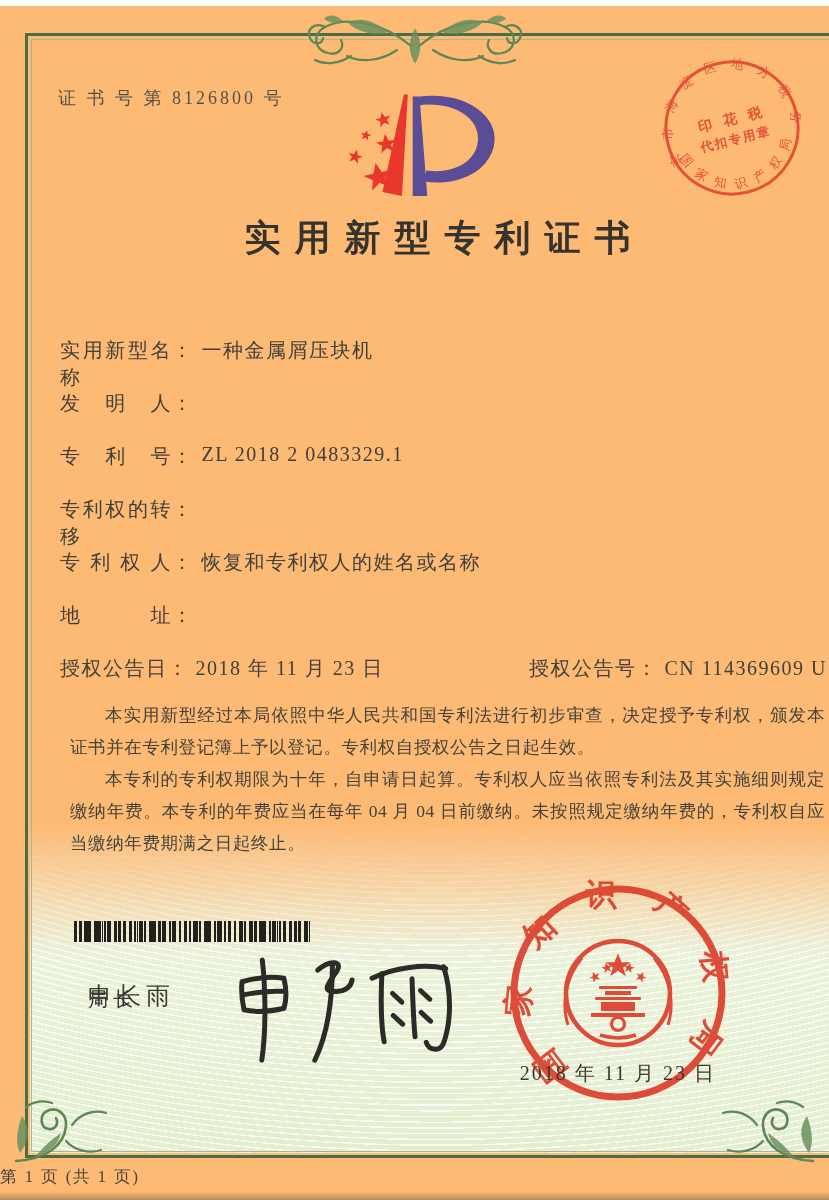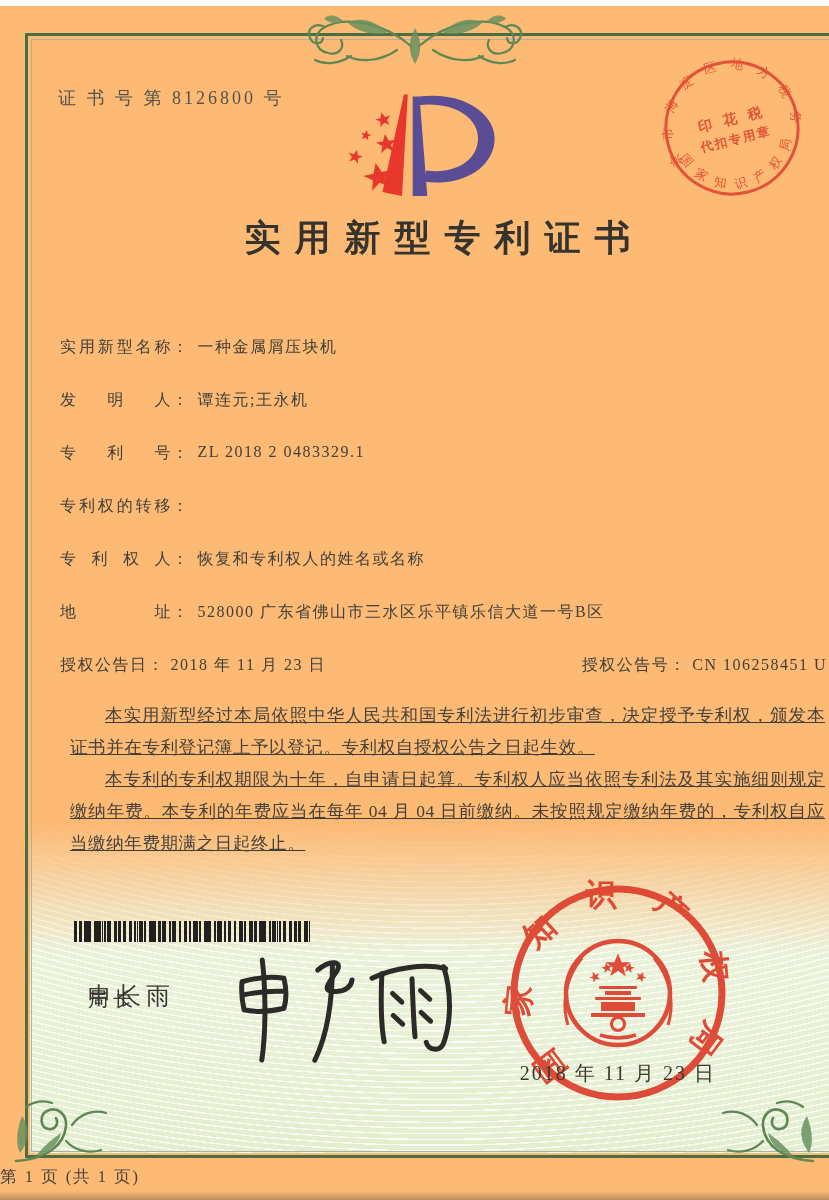--- a/index.html
+++ b/index.html
@@ -34,29 +34,29 @@
 
   
   .tax-stamp{left:642px;top:38px;width:180px;height:180px;transform:rotate(-14deg);opacity:.92;}
   .tax-stamp text{fill:#e04a33;font-family:"Liberation Serif","DejaVu Serif",serif;}
   .ts-top{font-size:12.5px;letter-spacing:13.5px;}
   .ts-bot{font-size:12.5px;letter-spacing:9.5px;}
   .ts-c1{font-size:14px;font-weight:700;letter-spacing:4px;}
   .ts-c2{font-size:12.5px;font-weight:700;letter-spacing:2px;}
 
   
-  .fields{left:60px;right:48px;top:337px;font-size:16px;letter-spacing:1.5px;color:#42403a;}
+  .fields{left:60px;right:48px;top:337px;font-size:20px;letter-spacing:1.5px;color:#42403a;}
   .frow{height:53px;display:flex;align-items:flex-start;}
   .flabel{display:inline-block;width:112px;text-align:justify;text-align-last:justify;}
   .fcolon{display:inline-block;margin-right:8px;}
   .fvalue{flex:1;}
   .grant-row{display:flex;justify-content:space-between;text-align:center;}
   .grant-group{white-space:nowrap;}
 
-  .paragraphs{left:70px;right:50px;top:699px;text-decoration:underline;}
+  .paragraphs{left:70px;right:50px;top:699px;}
   .paragraphs p{margin:0;text-indent:2em;font-size:17.5px;line-height:1.83;
                 text-align:justify;letter-spacing:.6px;color:#45423b;}
 
   .barcode{left:74px;top:921px;width:236px;height:21px;
     background:
       repeating-linear-gradient(90deg,#20201e 0 2px,transparent 2px 5px),
       repeating-linear-gradient(90deg,#20201e 0 1px,transparent 1px 7px),
       repeating-linear-gradient(90deg,#20201e 0 3px,transparent 3px 11px);}
 
   .sig-title{left:88px;top:986px;font-size:20px;letter-spacing:5px;color:#3a3831;}
@@ -166,49 +166,47 @@
 
   <div class="abs fields">
     <div class="frow">
       <span class="flabel">实用新型名称</span>
         <span class="fcolon">：</span>
       <span class="fvalue">一种金属屑压块机</span>
     </div>
     <div class="frow">
       <span class="flabel">发明人</span>
         <span class="fcolon">：</span>
-      <span class="fvalue">谭连元;王永机</span>
     </div>
     <div class="frow">
       <span class="flabel">专利号</span>
         <span class="fcolon">：</span>
       <span class="fvalue">ZL 2018 2 0483329.1</span>
     </div>
     <div class="frow">
       <span class="flabel">专利权的转移</span>
         <span class="fcolon">：</span>
     </div>
     <div class="frow">
       <span class="flabel">专利权人</span>
         <span class="fcolon">：</span>
       <span class="fvalue">恢复和专利权人的姓名或名称</span>
     </div>
     <div class="frow">
       <span class="flabel">地址</span>
         <span class="fcolon">：</span>
-      <span class="fvalue">528000 广东省佛山市三水区乐平镇乐信大道一号B区</span>
     </div>
     <div class="frow grant-row">
       <span class="grant-group">
         <span>授权公告日</span><span>：</span>
         <span>2018 年 11 月 23 日</span>
       </span>
       <span class="grant-group">
         <span>授权公告号</span><span>：</span>
-        <span>CN 106258451 U</span>
+        <span>CN 114369609 U</span>
       </span>
     </div>
   </div>
 
   <div class="abs paragraphs">
     <p>本实用新型经过本局依照中华人民共和国专利法进行初步审查，决定授予专利权，颁发本证书并在专利登记簿上予以登记。专利权自授权公告之日起生效。</p>
     <p>本专利的专利权期限为十年，自申请日起算。专利权人应当依照专利法及其实施细则规定缴纳年费。本专利的年费应当在每年 04 月 04 日前缴纳。未按照规定缴纳年费的，专利权自应当缴纳年费期满之日起终止。</p>
   </div>
 
   <div class="abs barcode"></div>

